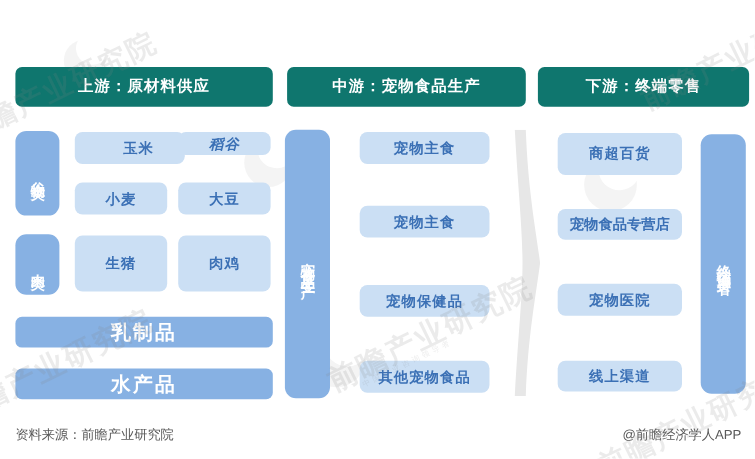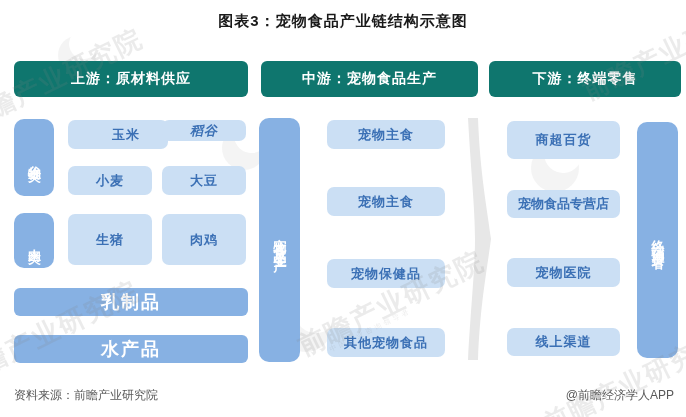--- a/index.html
+++ b/index.html
@@ -67,21 +67,20 @@
   <div class="wm" style="left:585px;top:75px;font-size:26px;">前瞻产业研究院</div>
   <div class="wm" style="left:300px;top:330px;font-size:27px;">前瞻产业研究院</div>
   <div class="wm-sub" style="left:330px;top:345px;">中国产业咨询领导者</div>
   <div class="wm" style="left:-45px;top:360px;font-size:27px;">前瞻产业研究院</div>
   <div class="wm" style="left:545px;top:408px;font-size:26px;">前瞻产业研究院</div>
   <div class="swoosh" style="left:58px;top:36px;width:38px;height:38px;"></div>
   <div class="swoosh" style="left:222px;top:126px;width:44px;height:44px;"></div>
   <div class="swoosh" style="left:531px;top:144px;width:48px;height:48px;"></div>
   <div class="swoosh" style="left:280px;top:300px;width:52px;height:52px;"></div>
 
-  <div class="title">图表3：宠物食品产业链结构示意图</div>
 
   <div class="hdr" style="left:14px;top:61px;width:234px;">上游：原材料供应</div>
   <div class="hdr" style="left:261px;top:61px;width:217px;">中游：宠物食品生产</div>
   <div class="hdr" style="left:489px;top:61px;width:192px;">下游：终端零售</div>
 
   <div class="vbar" style="left:14px;top:119px;width:40px;height:77px;letter-spacing:2px;">谷物类</div>
   <div class="box" style="left:68px;top:120px;width:84px;height:29px;padding-left:16px;">玉米</div>
   <div class="box" style="left:162px;top:120px;width:84px;height:21px;font-style:italic;">稻谷</div>
   <div class="box" style="left:68px;top:166px;width:84px;height:29px;">小麦</div>
   <div class="box" style="left:162px;top:166px;width:84px;height:29px;">大豆</div>

